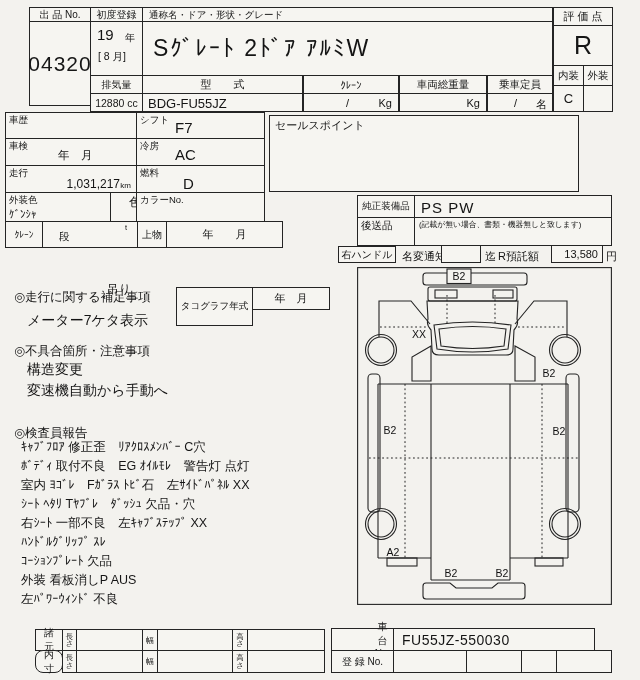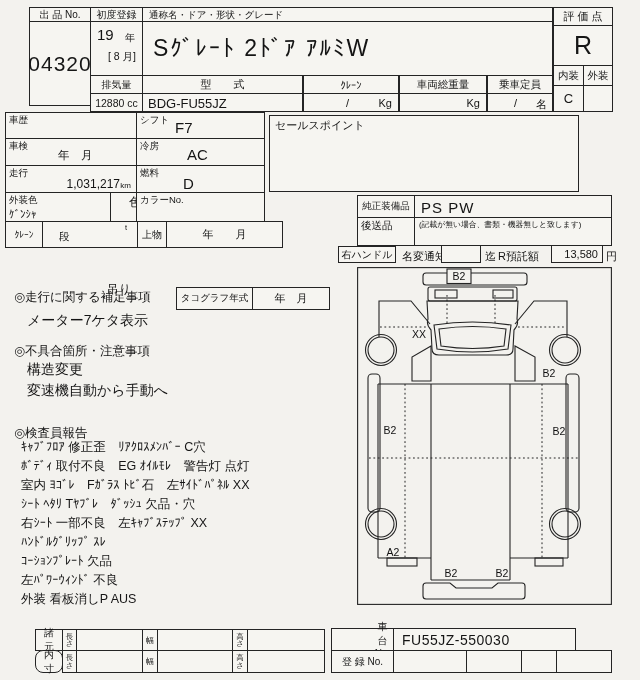--- a/index.html
+++ b/index.html
@@ -27,21 +27,21 @@
 
 <div id="sheet">
 
   <div class="bx cen lb" style="left:29px;top:7px;width:62px;height:15px;">出 品 No.</div>
   <div class="bx cen" style="left:29px;top:21px;width:62px;height:85px;font-size:21px;letter-spacing:1px;">04320</div>
 
   <div class="bx cen lb" style="left:90px;top:7px;width:53px;height:15px;">初度登録</div>
   <div class="bx" style="left:90px;top:21px;width:53px;height:55px;">
     <span class="tx" style="left:6px;top:4px;font-size:15px;">19</span>
     <span class="tx" style="left:34px;top:9px;font-size:10px;">年</span>
-    <span class="tx" style="left:17px;top:28px;font-size:10.5px;">[ 8 月]</span>
+    <span class="tx" style="left:7px;top:28px;font-size:10.5px;">[ 8 月]</span>
   </div>
 
   <div class="bx" style="left:142px;top:7px;width:411px;height:15px;">
     <span class="toplab" style="left:6px;top:1px;">通称名・ドア・形状・グレード</span>
   </div>
   <div class="bx" style="left:142px;top:21px;width:411px;height:55px;">
     <span class="tx big" style="left:10px;top:13px;font-size:23px;letter-spacing:2px;">Sｸﾞﾚｰﾄ 2ﾄﾞｱ ｱﾙﾐW</span>
   </div>
 
   <div class="bx cen lb" style="left:90px;top:75px;width:53px;height:19px;">排気量</div>
@@ -83,21 +83,21 @@
     <span class="toplab">シフト</span>
     <span class="tx" style="left:38px;top:6px;font-size:15px;">F7</span>
   </div>
 
   <div class="bx" style="left:5px;top:138px;width:132px;height:28px;">
     <span class="toplab">車検</span>
     <span class="tx" style="left:52px;top:9px;font-size:11.5px;">年　月</span>
   </div>
   <div class="bx" style="left:136px;top:138px;width:129px;height:28px;">
     <span class="toplab">冷房</span>
-    <span class="tx" style="left:38px;top:7px;font-size:15px;margin-left:12px;">AC</span>
+    <span class="tx" style="left:38px;top:7px;font-size:15px;">AC</span>
   </div>
 
   <div class="bx" style="left:5px;top:165px;width:132px;height:28px;">
     <span class="toplab">走行</span>
     <span class="tx" style="right:16px;top:11px;font-size:12px;">1,031,217</span>
     <span class="tx" style="right:5px;top:15px;font-size:8px;">km</span>
   </div>
   <div class="bx" style="left:136px;top:165px;width:129px;height:28px;">
     <span class="toplab">燃料</span>
     <span class="tx" style="left:46px;top:9px;font-size:15px;">D</span>
@@ -141,39 +141,39 @@
   <span class="tx" style="left:402px;top:249px;font-size:11px;">名変通知</span>
   <div class="bx" style="left:441px;top:245px;width:40px;height:18px;"></div>
   <span class="tx" style="left:485px;top:249px;font-size:11px;">迄</span>
   <span class="tx" style="left:498px;top:249px;font-size:11px;">R預託額</span>
   <div class="bx" style="left:551px;top:245px;width:52px;height:18px;">
     <span class="tx" style="right:4px;top:2px;font-size:11px;">13,580</span>
   </div>
   <span class="tx" style="left:606px;top:249px;font-size:11px;">円</span>
 
   <span class="tx" style="left:14px;top:289px;font-size:12.5px;">◎走行に関する補足事項</span>
-  <div class="bx cen" style="left:176px;top:287px;width:77px;height:23px;font-size:9.5px;">タコグラフ年式</div>
+  <div class="bx cen" style="left:176px;top:287px;width:77px;height:39px;font-size:9.5px;">タコグラフ年式</div>
   <div class="bx cen" style="left:252px;top:287px;width:78px;height:23px;font-size:11px;">年　月</div>
   <span class="tx" style="left:27px;top:312px;font-size:14px;">メーター7ケタ表示</span>
 
   <span class="tx" style="left:14px;top:343px;font-size:12.5px;">◎不具合箇所・注意事項</span>
   <span class="tx" style="left:27px;top:361px;font-size:14px;">構造変更</span>
   <span class="tx" style="left:27px;top:382px;font-size:14px;">変速機自動から手動へ</span>
 
   <span class="tx" style="left:14px;top:425px;font-size:12.5px;">◎検査員報告</span>
   <div class="nob" style="position:absolute;left:21px;top:438px;width:330px;">
     <div class="insp-line">ｷｬﾌﾞﾌﾛｱ 修正歪　ﾘｱｸﾛｽﾒﾝﾊﾞｰ C穴</div>
     <div class="insp-line">ﾎﾞﾃﾞｨ 取付不良　EG ｵｲﾙﾓﾚ　警告灯 点灯</div>
     <div class="insp-line">室内 ﾖｺﾞﾚ　Fｶﾞﾗｽ ﾄﾋﾞ石　左ｻｲﾄﾞﾊﾟﾈﾙ XX</div>
     <div class="insp-line">ｼｰﾄ ﾍﾀﾘ Tﾔﾌﾞﾚ　ﾀﾞｯｼｭ 欠品・穴</div>
     <div class="insp-line">右ｼｰﾄ 一部不良　左ｷｬﾌﾞｽﾃｯﾌﾟ XX</div>
     <div class="insp-line">ﾊﾝﾄﾞﾙｸﾞﾘｯﾌﾟ ｽﾚ</div>
     <div class="insp-line">ｺｰｼｮﾝﾌﾟﾚｰﾄ 欠品</div>
+    <div class="insp-line">外装 看板消しP AUS</div>
     <div class="insp-line">左ﾊﾟﾜｰｳｨﾝﾄﾞ 不良</div>
-    <div class="insp-line">外装 看板消しP AUS</div>
   </div>
 
   <svg style="position:absolute;left:357px;top:267px;" width="255" height="338" viewBox="0 0 255 338">
 
     <rect x="0.6" y="0.6" width="253.8" height="336.8" class="ln"></rect>
 
     <rect x="66" y="6" width="104" height="12" rx="3" class="ln"></rect>
 
     <rect x="71" y="20" width="89" height="14" rx="2" class="ln"></rect>
     <rect x="78" y="23" width="22" height="8" class="ln"></rect>
@@ -251,21 +251,21 @@
     </div>
   <div class="bx" style="left:76px;top:650px;width:67px;height:23px;"></div>
   <div class="bx cen" style="left:142px;top:650px;width:16px;height:23px;font-size:8px;">幅</div>
   <div class="bx" style="left:157px;top:650px;width:76px;height:23px;"></div>
   <div class="bx cen" style="left:232px;top:650px;width:16px;height:23px;">
       <span class="vstack">高さ</span>
     </div>
   <div class="bx" style="left:247px;top:650px;width:78px;height:23px;"></div>
 
   <div class="bx cen" style="left:331px;top:628px;width:63px;height:23px;font-size:10px;padding-left:40px;">車 台 No.</div>
-  <div class="bx" style="left:393px;top:628px;width:183px;height:23px;padding-left:37px;">
+  <div class="bx" style="left:393px;top:628px;width:202px;height:23px;padding-left:37px;">
     <span class="tx" style="left:8px;top:3px;font-size:14px;letter-spacing:0.5px;">FU55JZ-550030</span>
   </div>
   <div class="bx cen" style="left:331px;top:650px;width:63px;height:23px;font-size:10px;">登 録 No.</div>
   <div class="bx" style="left:393px;top:650px;width:74px;height:23px;"></div>
   <div class="bx" style="left:466px;top:650px;width:56px;height:23px;"></div>
   <div class="bx" style="left:521px;top:650px;width:36px;height:23px;"></div>
   <div class="bx" style="left:556px;top:650px;width:56px;height:23px;"></div>
 
 </div>
 

